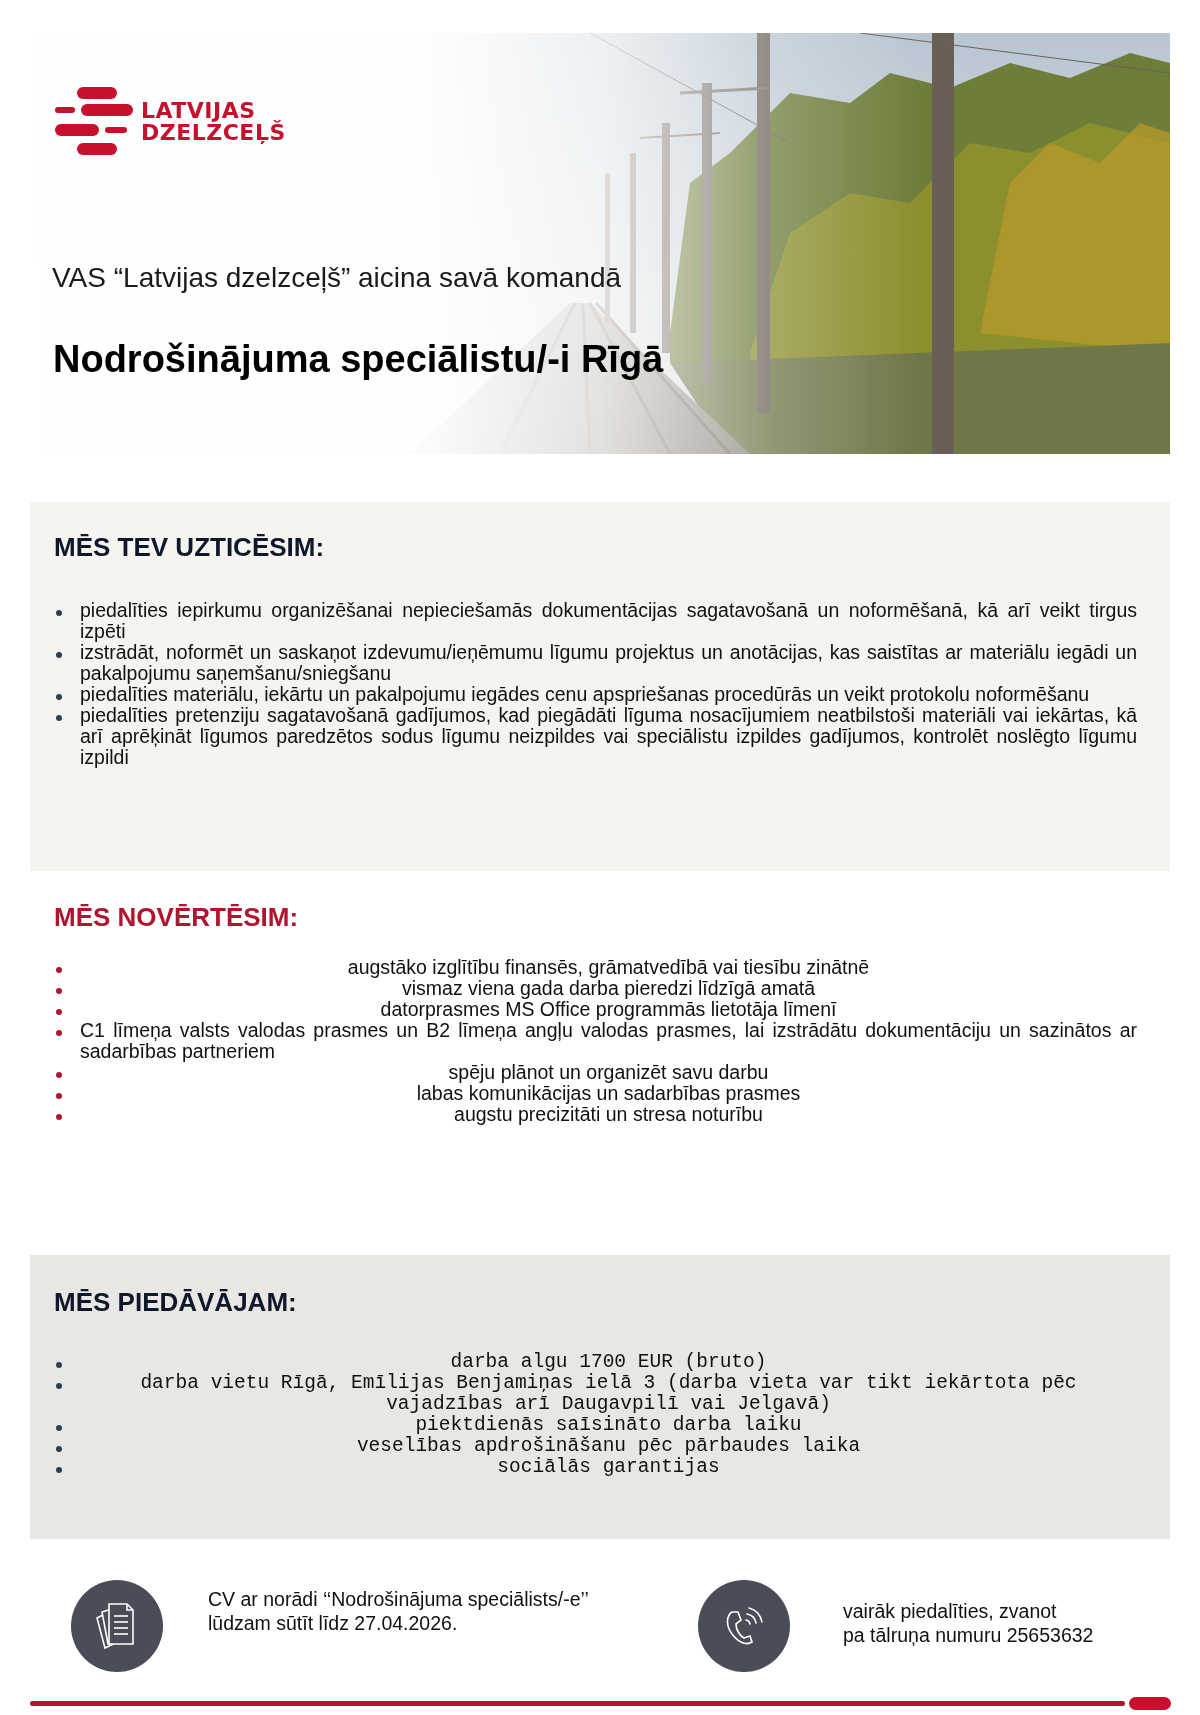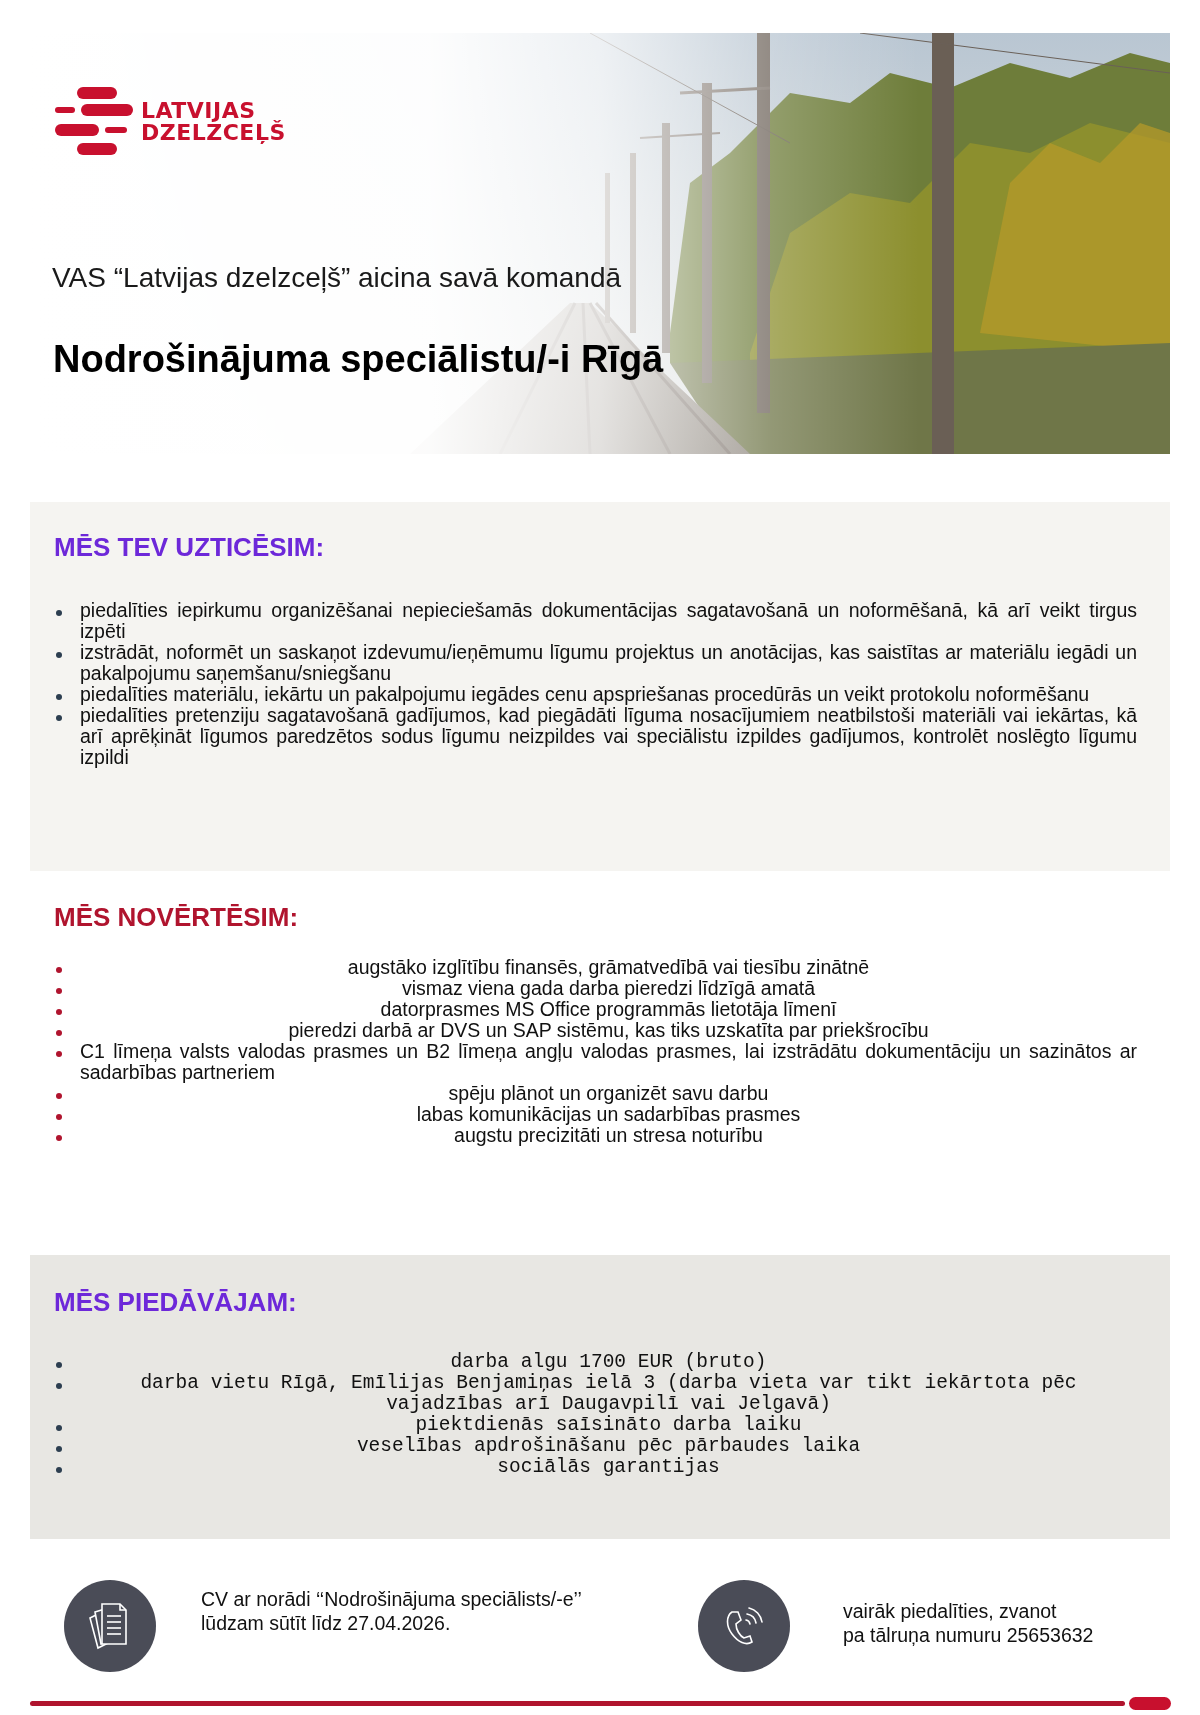--- a/index.html
+++ b/index.html
@@ -30,21 +30,21 @@
     position: absolute; left: 53px; top: 338px; font-size: 38px; font-weight: bold; color: #000;
   }
 
   
   .section { position: absolute; left: 30px; width: 1140px; }
   .sec1 { top: 502px; height: 369px; background: #f5f4f1; }
   .sec2 { top: 890px; height: 320px; background: transparent; }
   .sec3 { top: 1255px; height: 284px; background: #e8e7e3; }
 
   .sec-heading {
-    position: absolute; left: 24px; font-size: 26px; font-weight: bold; color: #6d28d9;
+    position: absolute; left: 24px; font-size: 26px; font-weight: bold; color: #0f172a;
   }
   .sec1 .sec-heading { top: 30px; }
   .sec2 .sec-heading { top: 12px; color: #b0142e; }
   .sec3 .sec-heading { top: 32px; }
 
   ul.bullets {
     position: absolute; left: 24px; right: 33px; list-style: none;
     font-size: 19.5px; line-height: 21px; color: #111;
   }
   .sec1 ul.bullets { top: 98px; }
@@ -55,21 +55,21 @@
   }
   ul.bullets li.left { text-align: center; }
   ul.bullets li::before {
     content: ""; position: absolute; left: 2px; top: 10px;
     width: 6px; height: 6px; border-radius: 50%; background: var(--bullet, #2c3e50);
   }
   .sec2 ul.bullets li::before { background: #b0142e; }
 
   
   .contact { position: absolute; top: 1580px; display: flex; align-items: center; }
-  .contact.cv { left: 64px; }
+  .contact.cv { left: 71px; }
   .contact.phone { left: 698px; }
   .circle-icon {
     width: 92px; height: 92px; border-radius: 50%; background: #4a4c57;
     display: flex; align-items: center; justify-content: center; flex-shrink: 0;
   }
   .contact-text { font-size: 19.5px; line-height: 24px; color: #111; }
   .contact.cv .contact-text { margin-left: 45px; margin-top: -30px; width: 430px; }
   .contact.phone .contact-text { margin-left: 53px; margin-top: -6px; }
 
   .bottom-line {
@@ -151,21 +151,20 @@
     <li>piedalīties pretenziju sagatavošanā gadījumos, kad piegādāti līguma nosacījumiem neatbilstoši materiāli vai iekārtas, kā arī aprēķināt līgumos paredzētos sodus līgumu neizpildes vai speciālistu izpildes gadījumos, kontrolēt noslēgto līgumu izpildi</li>
   </ul>
 </div>
 
 <div class="section sec2">
   <h2 class="sec-heading">MĒS NOVĒRTĒSIM:</h2>
   <ul class="bullets">
     <li class="left">augstāko izglītību  finansēs, grāmatvedībā vai tiesību zinātnē</li>
     <li class="left">vismaz viena gada darba pieredzi līdzīgā amatā</li>
     <li class="left">datorprasmes MS Office programmās lietotāja līmenī</li>
-    <li class="left">pieredzi darbā ar DVS un SAP sistēmu, kas  tiks uzskatīta par priekšrocību</li>
     <li>C1 līmeņa valsts valodas prasmes un B2 līmeņa angļu valodas prasmes, lai izstrādātu dokumentāciju un sazinātos ar sadarbības partneriem</li>
     <li class="left">spēju plānot un organizēt savu darbu</li>
     <li class="left">labas komunikācijas un sadarbības prasmes</li>
     <li class="left">augstu precizitāti un stresa noturību</li>
   </ul>
 </div>
 
 <div class="section sec3">
   <h2 class="sec-heading">MĒS PIEDĀVĀJAM:</h2>
   <ul class="bullets">

